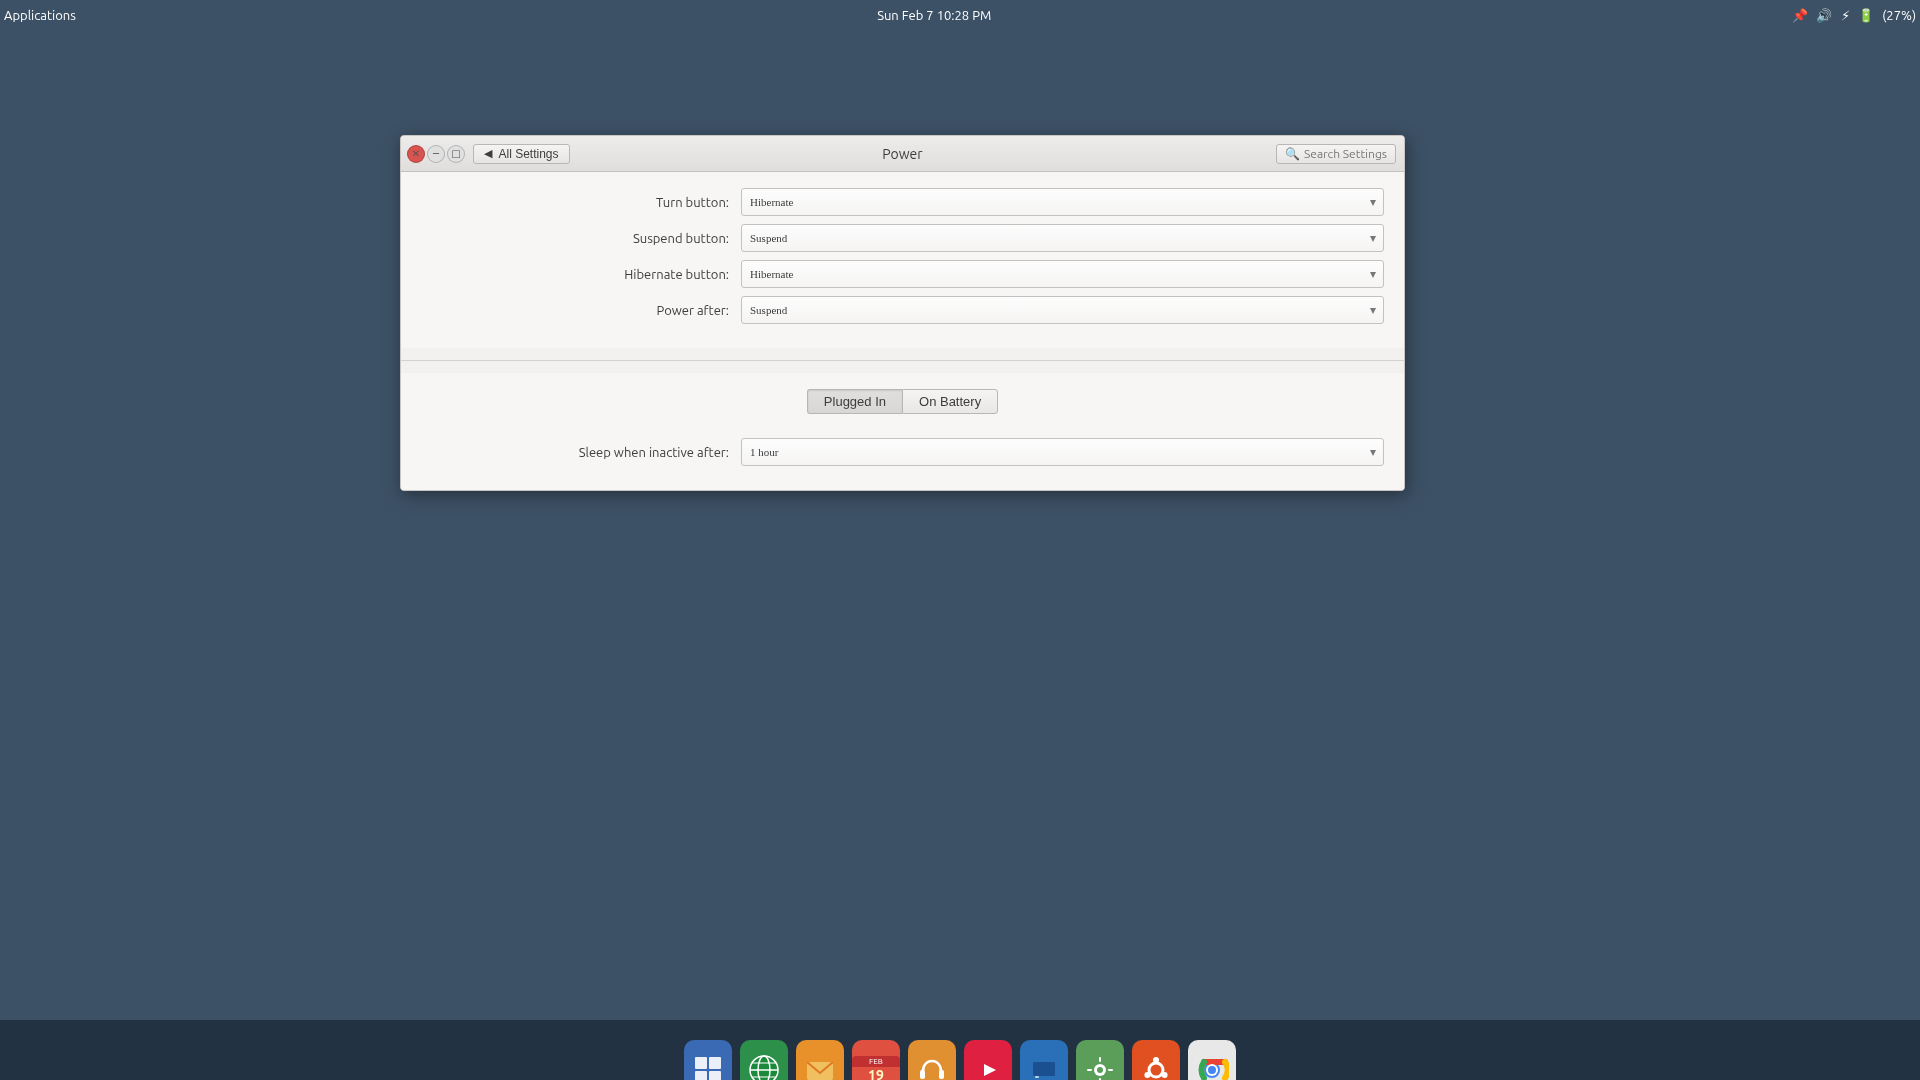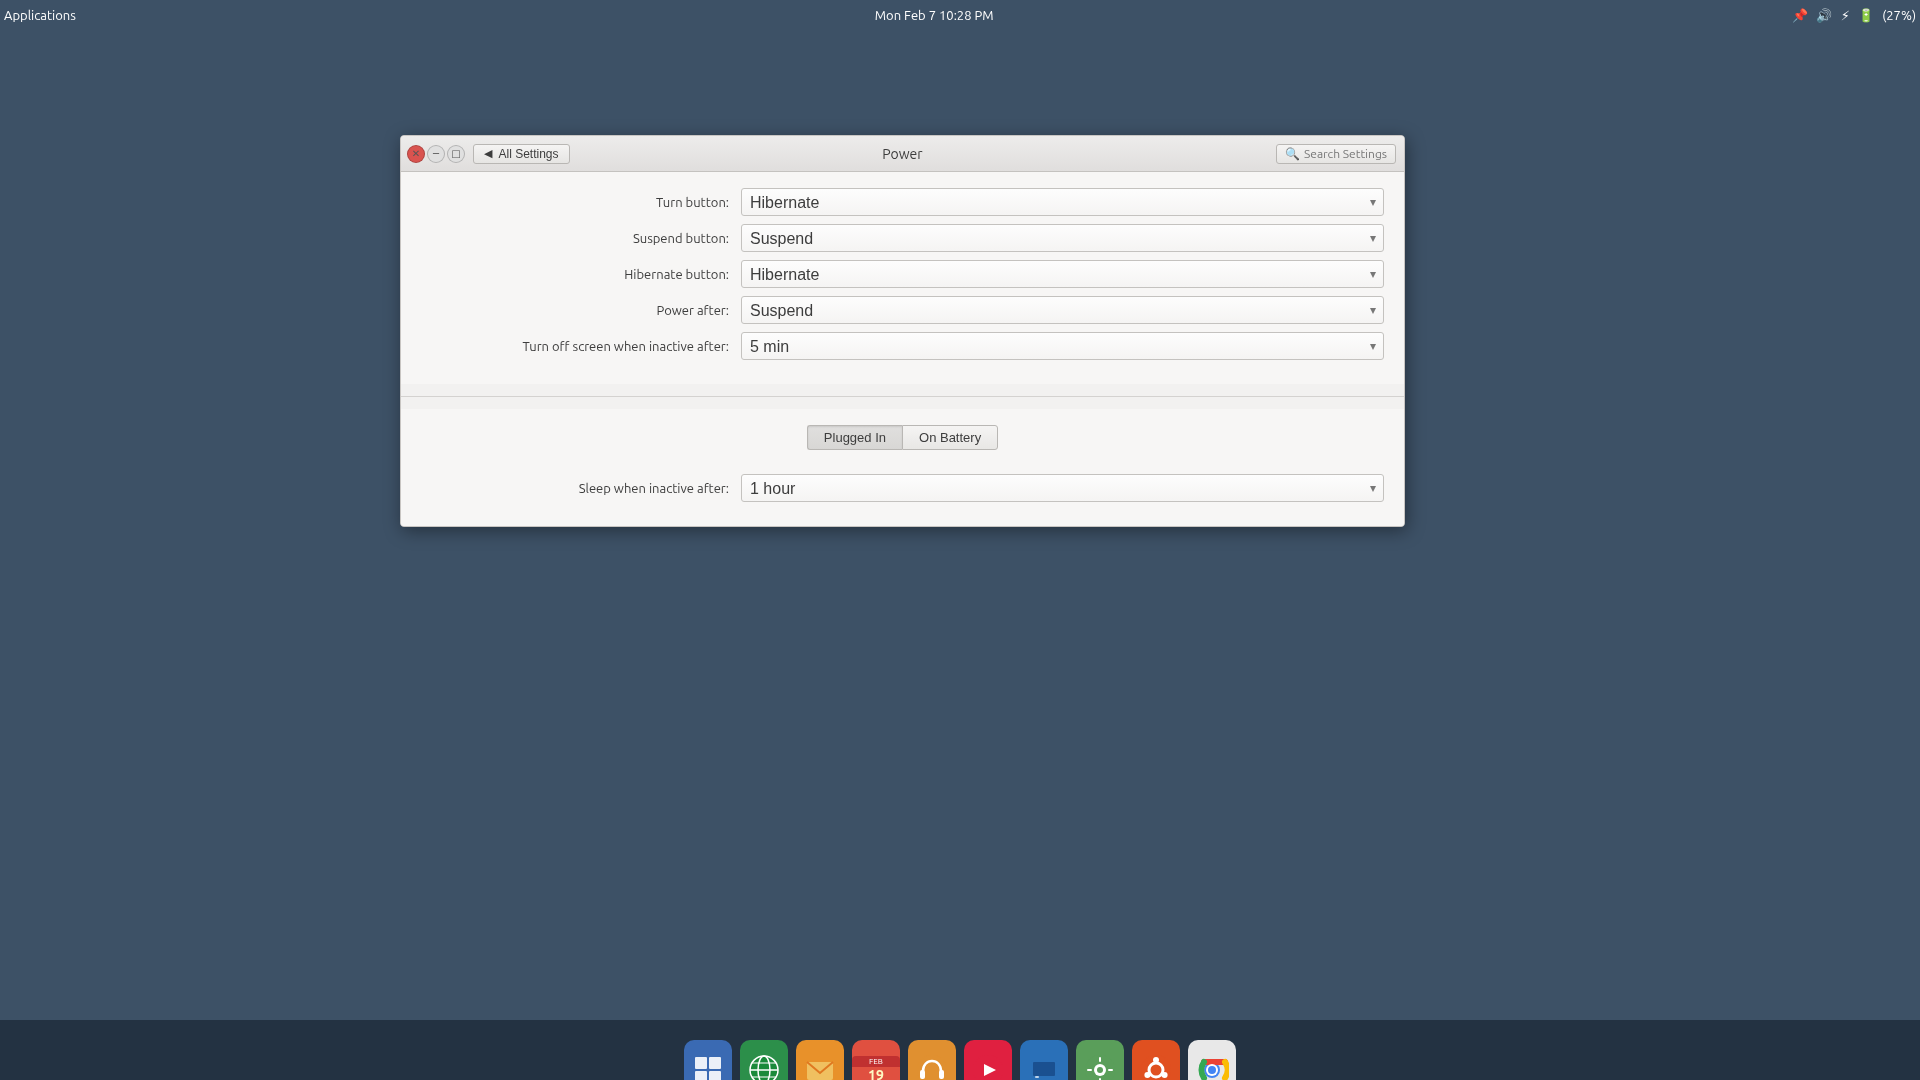--- a/index.html
+++ b/index.html
@@ -157,25 +157,26 @@
       pointer-events: none;
       font-size: 12px;
     }
     .select-wrapper select {
       width: 100%;
       height: 28px;
       background: linear-gradient(to bottom, #fdfdfd, #f5f4f3);
       border: 1px solid #c4c2bf;
       border-radius: 3px;
       padding: 0 28px 0 8px;
-      font-size: 16px;
+      font-size: 11px;
       color: #3d3d3d;
       appearance: none;
       -webkit-appearance: none;
       cursor: pointer;
+      font-family: Liberation Serif, serif;
     }
 
     .divider {
       height: 1px;
       background: #d4d2d0;
       margin: 12px 0;
     }
 
     
     .battery-section {
@@ -245,21 +246,21 @@
     .back-arrow {
       font-size: 11px;
       margin-right: 2px;
     }
   </style>
 </head>
 <body>
 
 <div class="topbar">
   <span class="topbar-left">Applications</span>
-  <span class="topbar-center">Mon Feb  7 10:28 PM</span>
+  <span class="topbar-center">Sun Feb  7 10:28 PM</span>
   <div class="topbar-right">
     <span>📌</span>
     <span>🔊</span>
     <span>⚡</span>
     <span>🔋</span>
     <span>(27%)</span>
   </div>
 </div>
 
 <div class="desktop">
@@ -322,33 +323,20 @@
         <label class="form-label">Power after:</label>
         <div class="select-wrapper">
           <select>
             <option>Suspend</option>
             <option>Hibernate</option>
             <option>Nothing</option>
           </select>
         </div>
       </div>
 
-      <div class="form-row">
-        <label class="form-label">Turn off screen when inactive after:</label>
-        <div class="select-wrapper">
-          <select>
-            <option>5 min</option>
-            <option>1 min</option>
-            <option>2 min</option>
-            <option>3 min</option>
-            <option>10 min</option>
-            <option>Never</option>
-          </select>
-        </div>
-      </div>
 
     </div>
 
     <div class="divider"></div>
 
     <div class="battery-section">
 
       <div class="battery-tabs">
         <button class="tab-btn active">Plugged In</button>
         <button class="tab-btn">On Battery</button>

